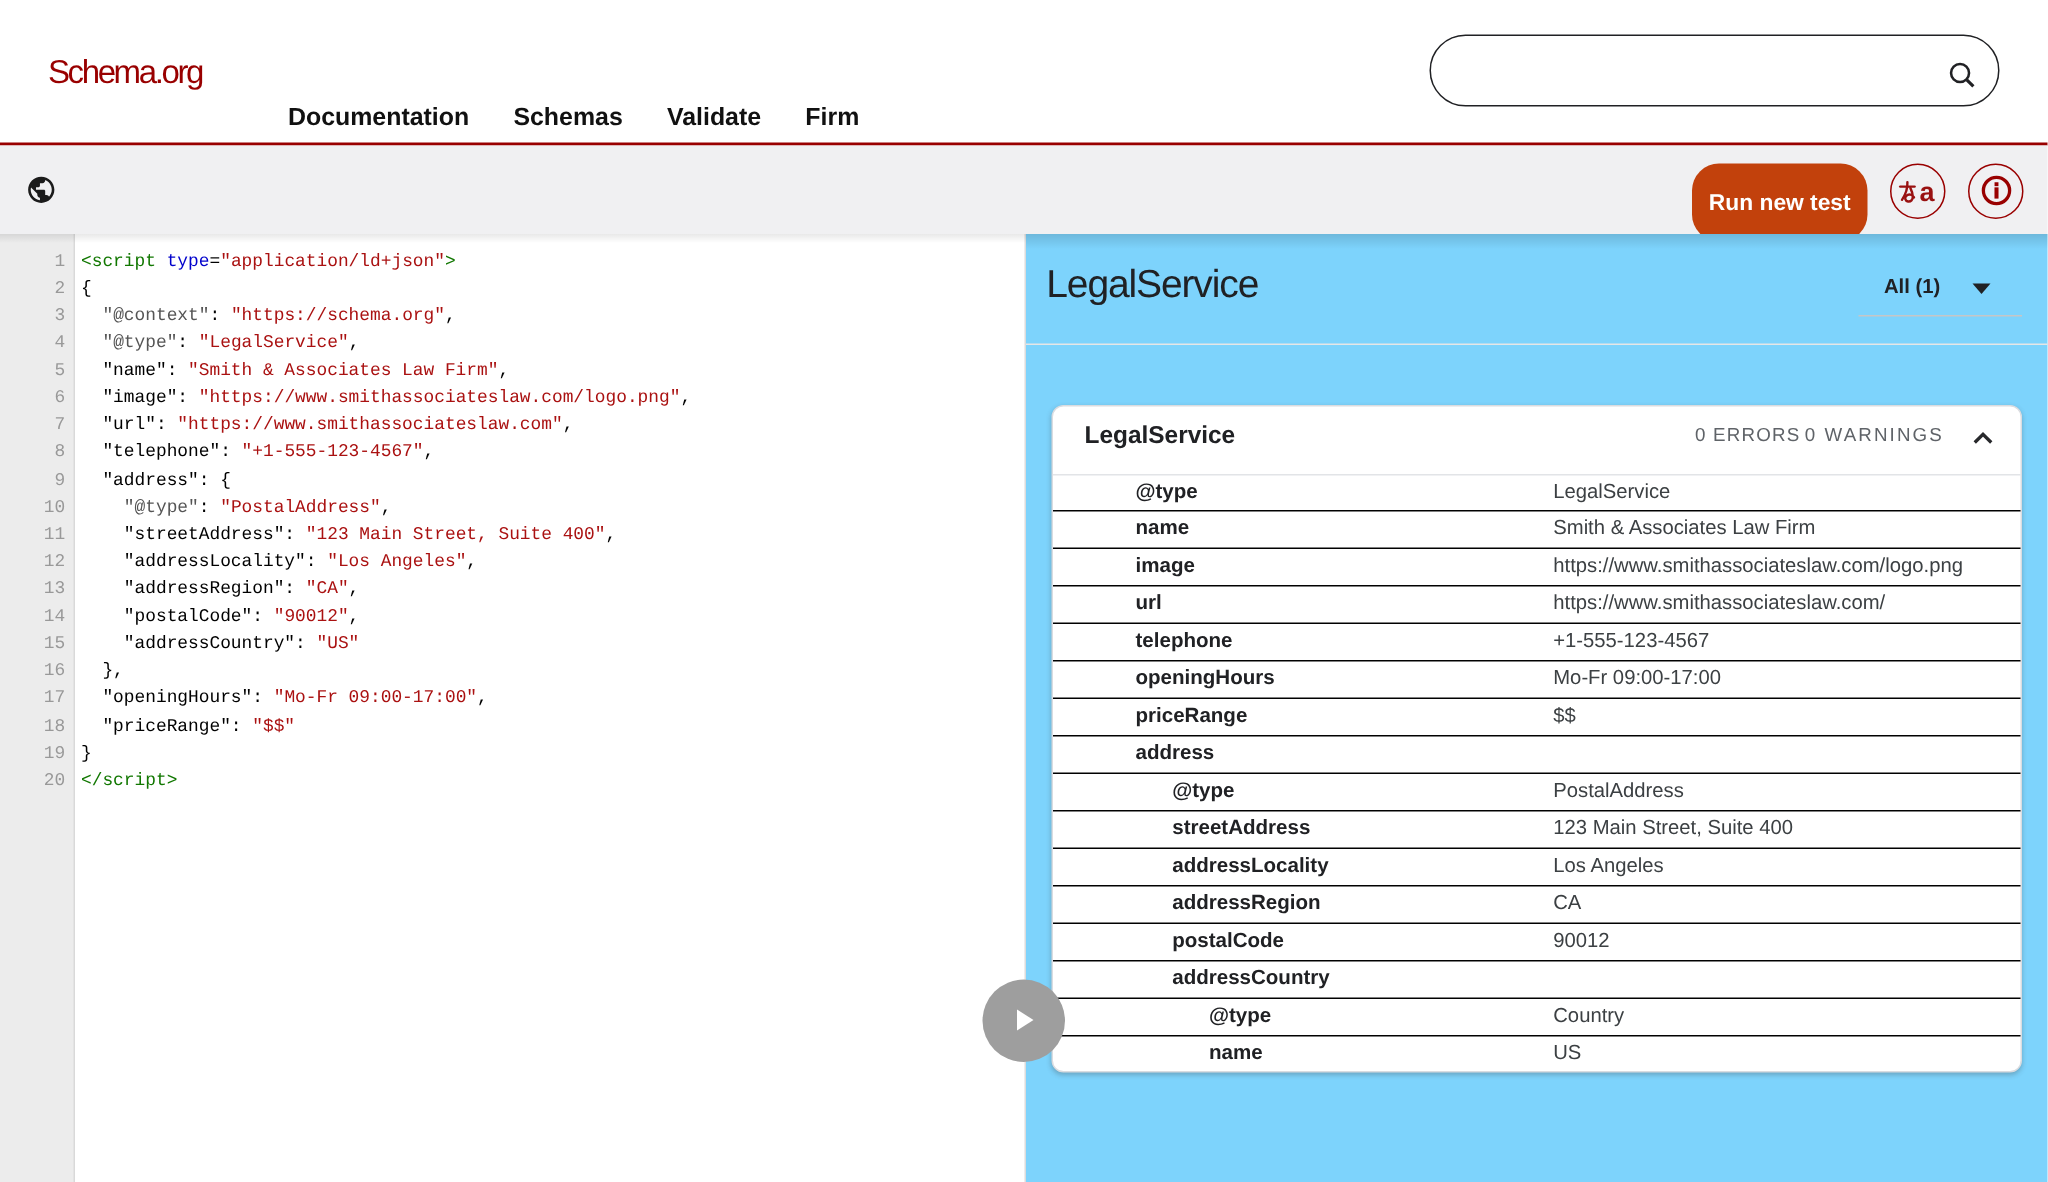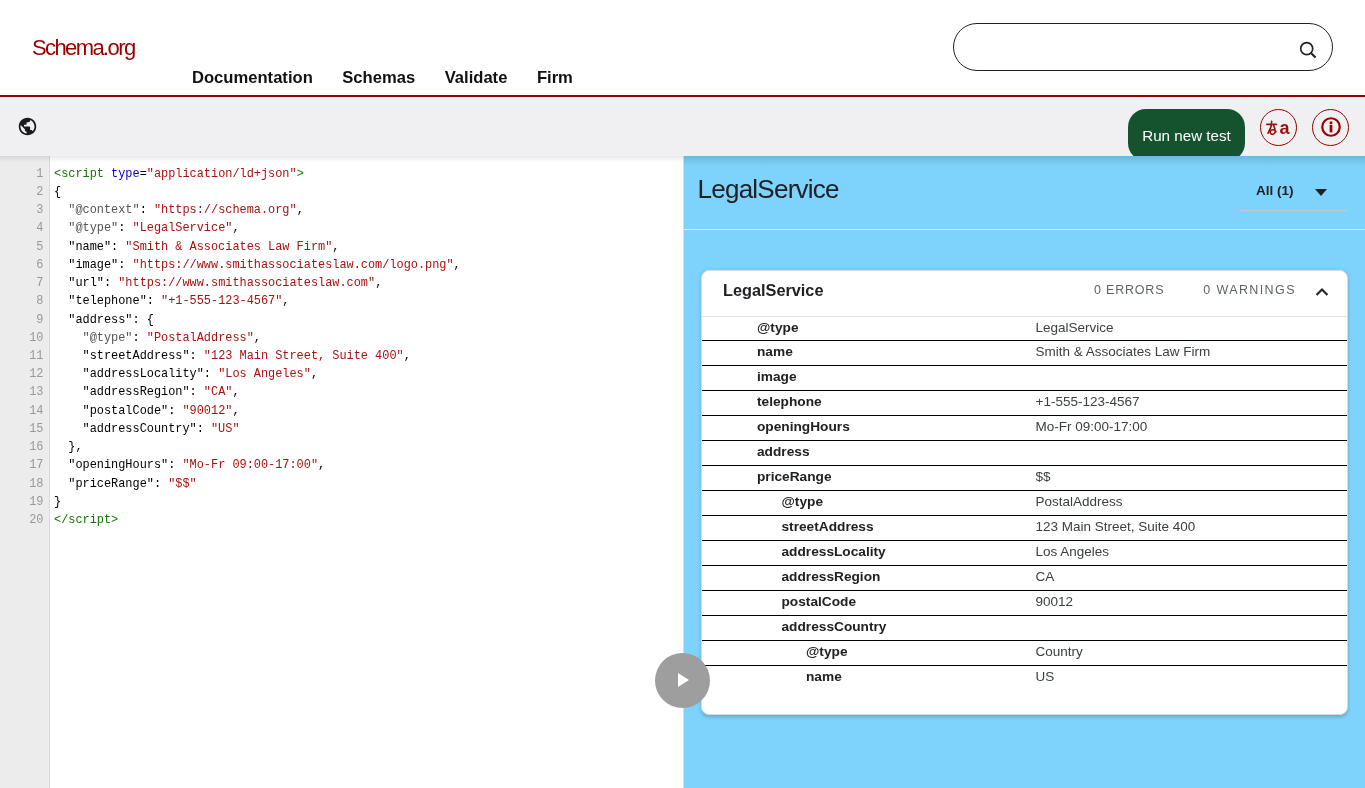--- a/index.html
+++ b/index.html
@@ -14,22 +14,22 @@
 #logo { left:32px; top:34.8px; font-size:22px; letter-spacing:-1.6px; color:#990000; line-height:26px; }
 #nav { left:192px; top:37px; display:flex; gap:29.5px; font-weight:bold;
   font-size:16.6px; color:#111; line-height:26px;margin-top:28px; }
 #search { left:953px; top:23px; width:380px; height:48px; border:1px solid #202124;
   border-radius:24px; background:#fff; }
 #searchicon { left:1298px; top:40px; }
 
 
 #toolbar { left:0; top:97px; width:1365px; height:59px; background:#f0f0f2; }
 #globe { left:17px; top:116px; }
-#runbtn { left:1128px; top:109px; width:117px; height:52px; background:#14532d;
-  border-radius:18px; color:#fff; font-size:15.2px; font-weight:400;
+#runbtn { left:1128px; top:109px; width:117px; height:52px; background:#c2410c;
+  border-radius:18px; color:#fff; font-size:15.2px; font-weight:700;
   display:flex; align-items:center; justify-content:center; }
 .circbtn { width:37px; height:37px; border:1px solid #990000; border-radius:50%;
   top:108.5px; display:flex; align-items:center; justify-content:center; }
 #langbtn { left:1260px; }
 #infobtn { left:1312px; }
 #topshadow { left:684px; top:156px; width:681px; height:10px;
   background:linear-gradient(rgba(0,0,0,0.13), rgba(0,0,0,0)); z-index:5; }
 #topshadow2 { left:0; top:156px; width:684px; height:6px;
   background:linear-gradient(rgba(0,0,0,0.09), rgba(0,0,0,0)); z-index:5; }
 
@@ -55,21 +55,21 @@
   border-right:6px solid transparent; border-top:7px solid #202124; }
 #rdivider { left:0; top:72.5px; width:681px; height:1px; background:#e6e6e6; }
 #card { left:17px; top:114px; width:647px; height:445px; background:#fff;
   border:1px solid #dadce0; border-radius:8px;
   box-shadow:0 1.5px 3.5px rgba(60,64,67,0.3); }
 #chead { left:0; top:0; width:645px; height:45px; }
 #ctitle { left:21px; top:8.8px; font-size:16.3px; font-weight:bold; color:#202124;
   line-height:21px; }
 .cstat { top:10.8px; font-size:12.5px; color:#5f6368; letter-spacing:0.8px;
   line-height:17px; }
-#cerr { left:392px;text-align:center; } #cwarn { left:501.2px; letter-spacing:1.4px; }
+#cerr { left:428px;text-align:center; } #cwarn { left:501.2px; letter-spacing:1.4px; }
 #chev { left:612.5px; top:15.5px; }
 #ctable { left:0; top:45px; width:645px; }
 .row { position:relative; width:645px; height:25px; border-bottom:1px solid #000000; }
 .row:last-child { border-bottom:none; }
 .row:first-child { border-top:1px solid #e2e4e7; }
 .prop { position:absolute; top:-1.5px; line-height:24px; font-size:13.7px;
   font-weight:bold; color:#202124; }
 .lv1 { left:55px; } .lv2 { left:79.5px; } .lv3 { left:104px; }
 .val { position:absolute; left:333.5px; top:-1.5px; line-height:24px; font-size:13.5px;
   color:#3c4043; }
@@ -186,35 +186,40 @@
         <div class="row">
             <span class="prop lv1">@type</span>
             <span class="val">LegalService</span>
           </div>
         <div class="row">
             <span class="prop lv1">name</span>
             <span class="val">Smith &amp; Associates Law Firm</span>
           </div>
         <div class="row">
             <span class="prop lv1">image</span>
+            <span class="val">https://www.smithassociateslaw.com/logo.png</span>
+          </div>
+        <div class="row">
+            <span class="prop lv1">url</span>
+            <span class="val">https://www.smithassociateslaw.com/</span>
           </div>
         <div class="row">
             <span class="prop lv1">telephone</span>
             <span class="val">+1-555-123-4567</span>
           </div>
         <div class="row">
             <span class="prop lv1">openingHours</span>
             <span class="val">Mo-Fr 09:00-17:00</span>
           </div>
         <div class="row">
-            <span class="prop lv1">address</span>
-          </div>
-        <div class="row">
             <span class="prop lv1">priceRange</span>
             <span class="val">$$</span>
+          </div>
+        <div class="row">
+            <span class="prop lv1">address</span>
           </div>
         <div class="row">
             <span class="prop lv2">@type</span>
             <span class="val">PostalAddress</span>
           </div>
         <div class="row">
             <span class="prop lv2">streetAddress</span>
             <span class="val">123 Main Street, Suite 400</span>
           </div>
         <div class="row">

